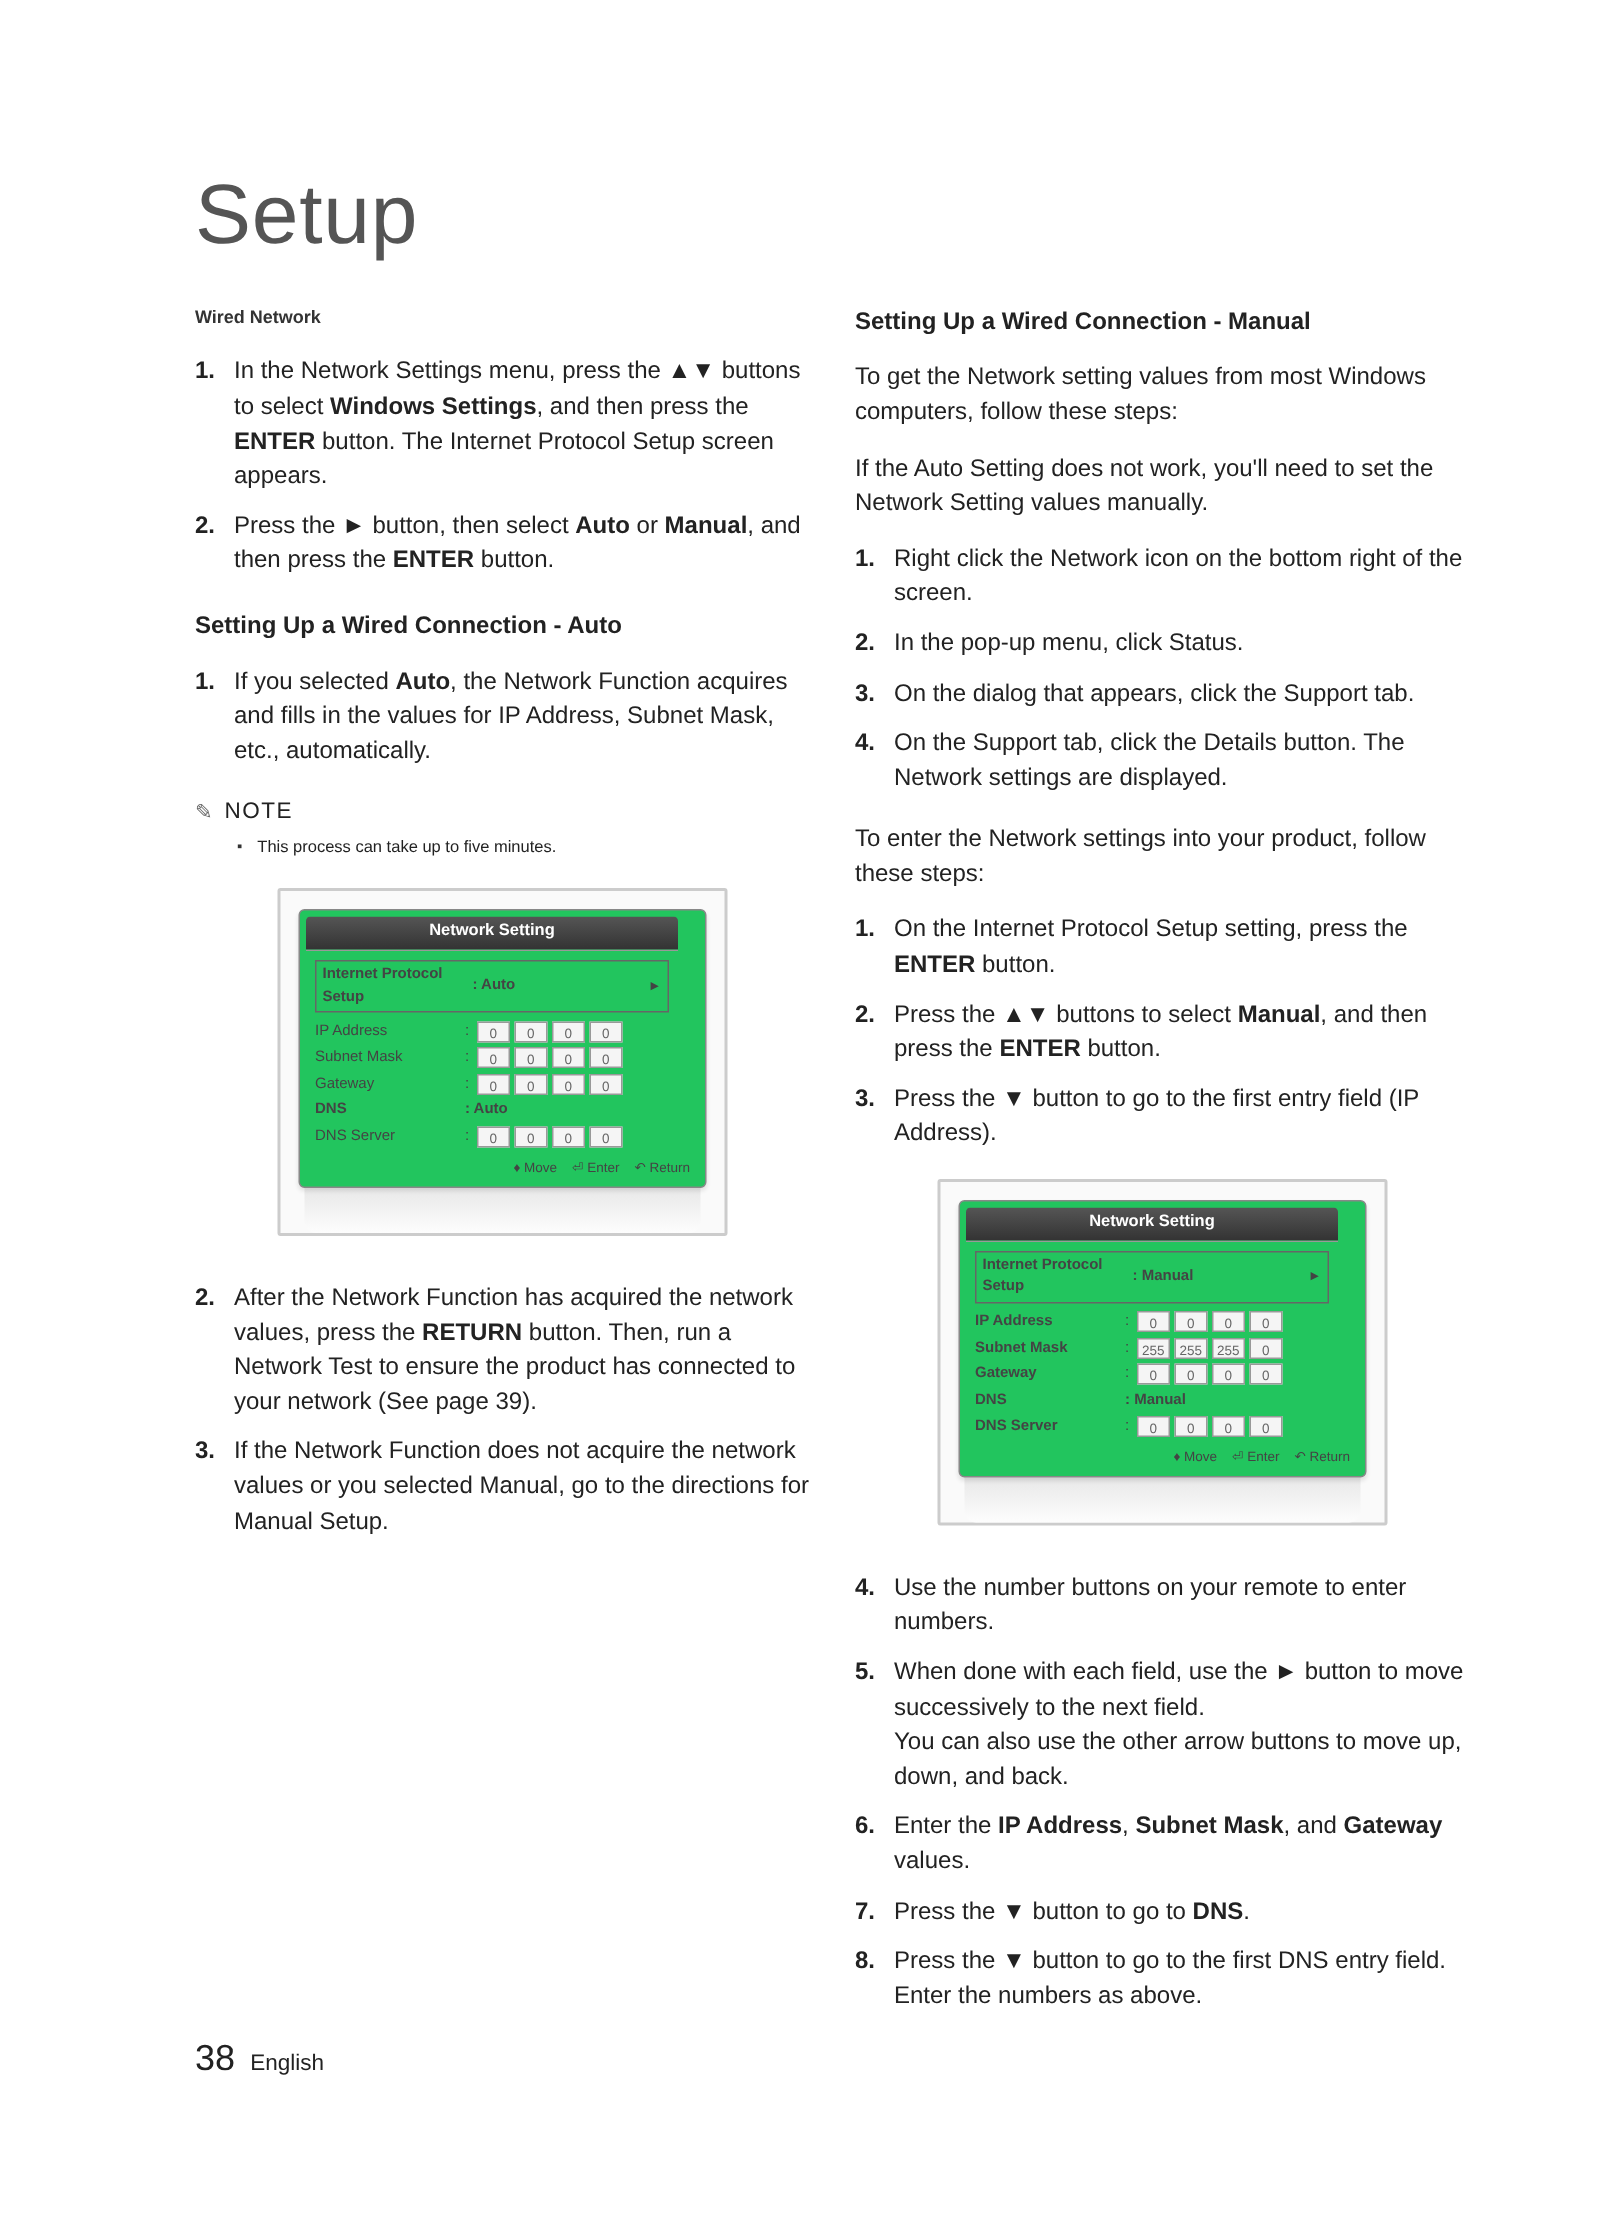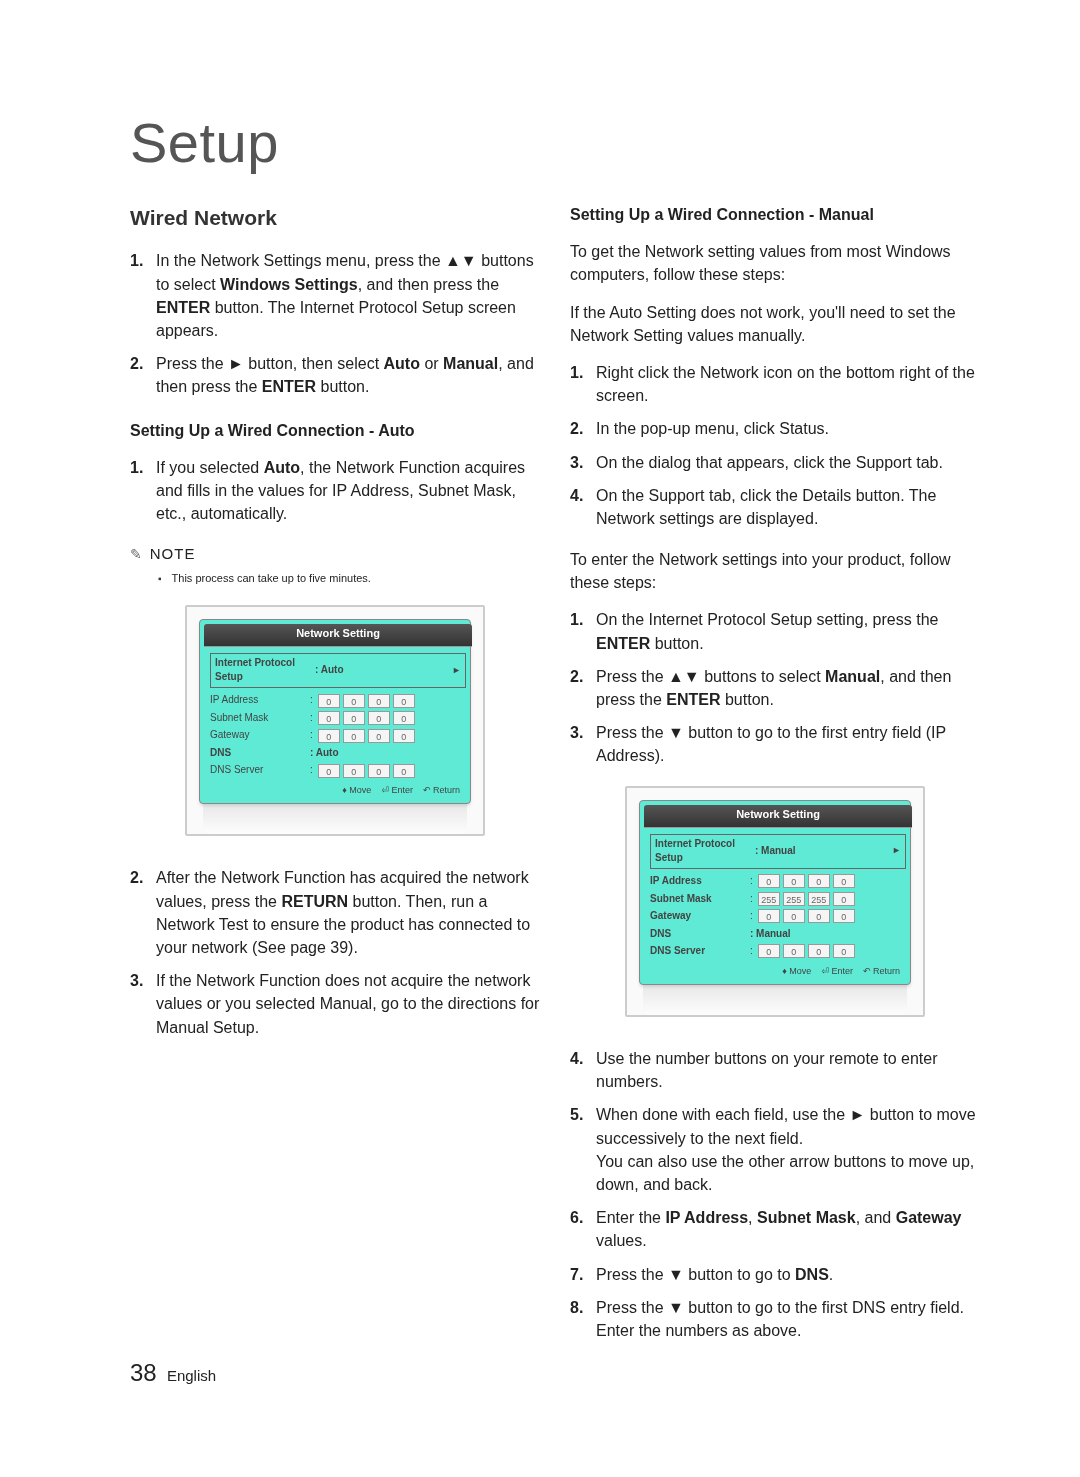--- a/index.html
+++ b/index.html
@@ -24,21 +24,21 @@
   .columns {
     display: flex;
     gap: 30px;
   }
   .col {
     flex: 1;
     font-size: 16px;
     line-height: 1.45;
   }
   .section-heading {
-    font-size: 21px;
+    font-size: 12px;
     font-weight: bold;
     color: #333;
     margin-bottom: 16px;
   }
   .sub-heading {
     font-size: 16px;
     font-weight: bold;
     margin: 20px 0 14px 0;
   }
   ol.numlist {
@@ -87,22 +87,22 @@
   .para { margin-bottom: 14px; }
 
   
   .screen {
     margin: 16px auto 30px auto;
     width: 300px;
   }
   .screen-outer {
     border: 1px solid #888;
     border-radius: 4px;
-    padding: 8px 4px 24px 10px;
-    background: #5eead4;
+    padding: 8px 24px 24px 10px;
+    background: #22c55e;
     position: relative;
     box-shadow: 0 2px 3px rgba(0,0,0,0.1);
   }
   .screen-title {
     text-align: center;
     font-size: 11px;
     font-weight: bold;
     padding: 2px 0 4px 0;
     border-bottom: 1px solid #999;
     margin: -4px -6px 6px -6px;

